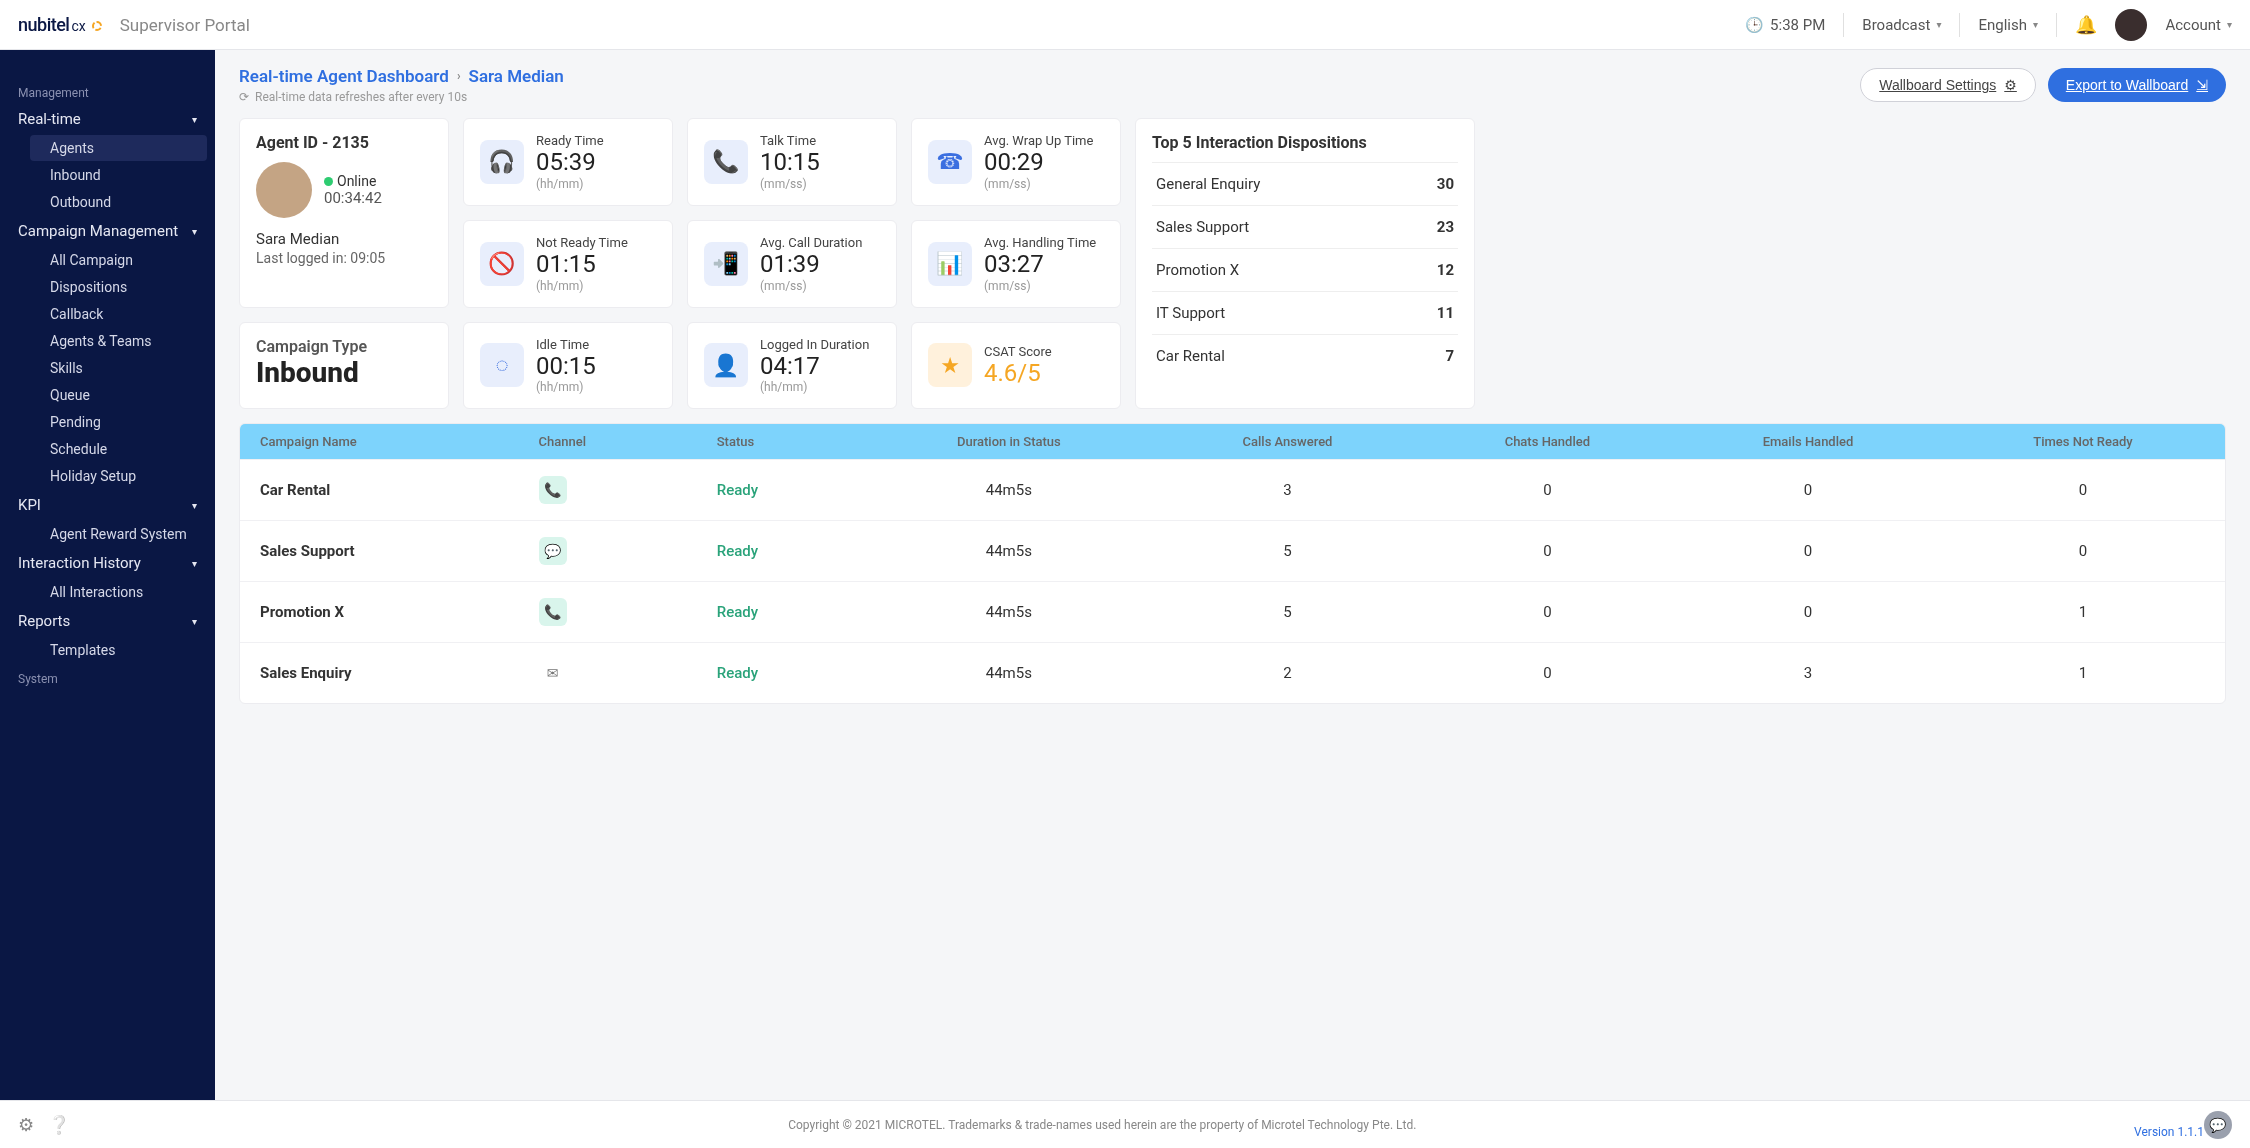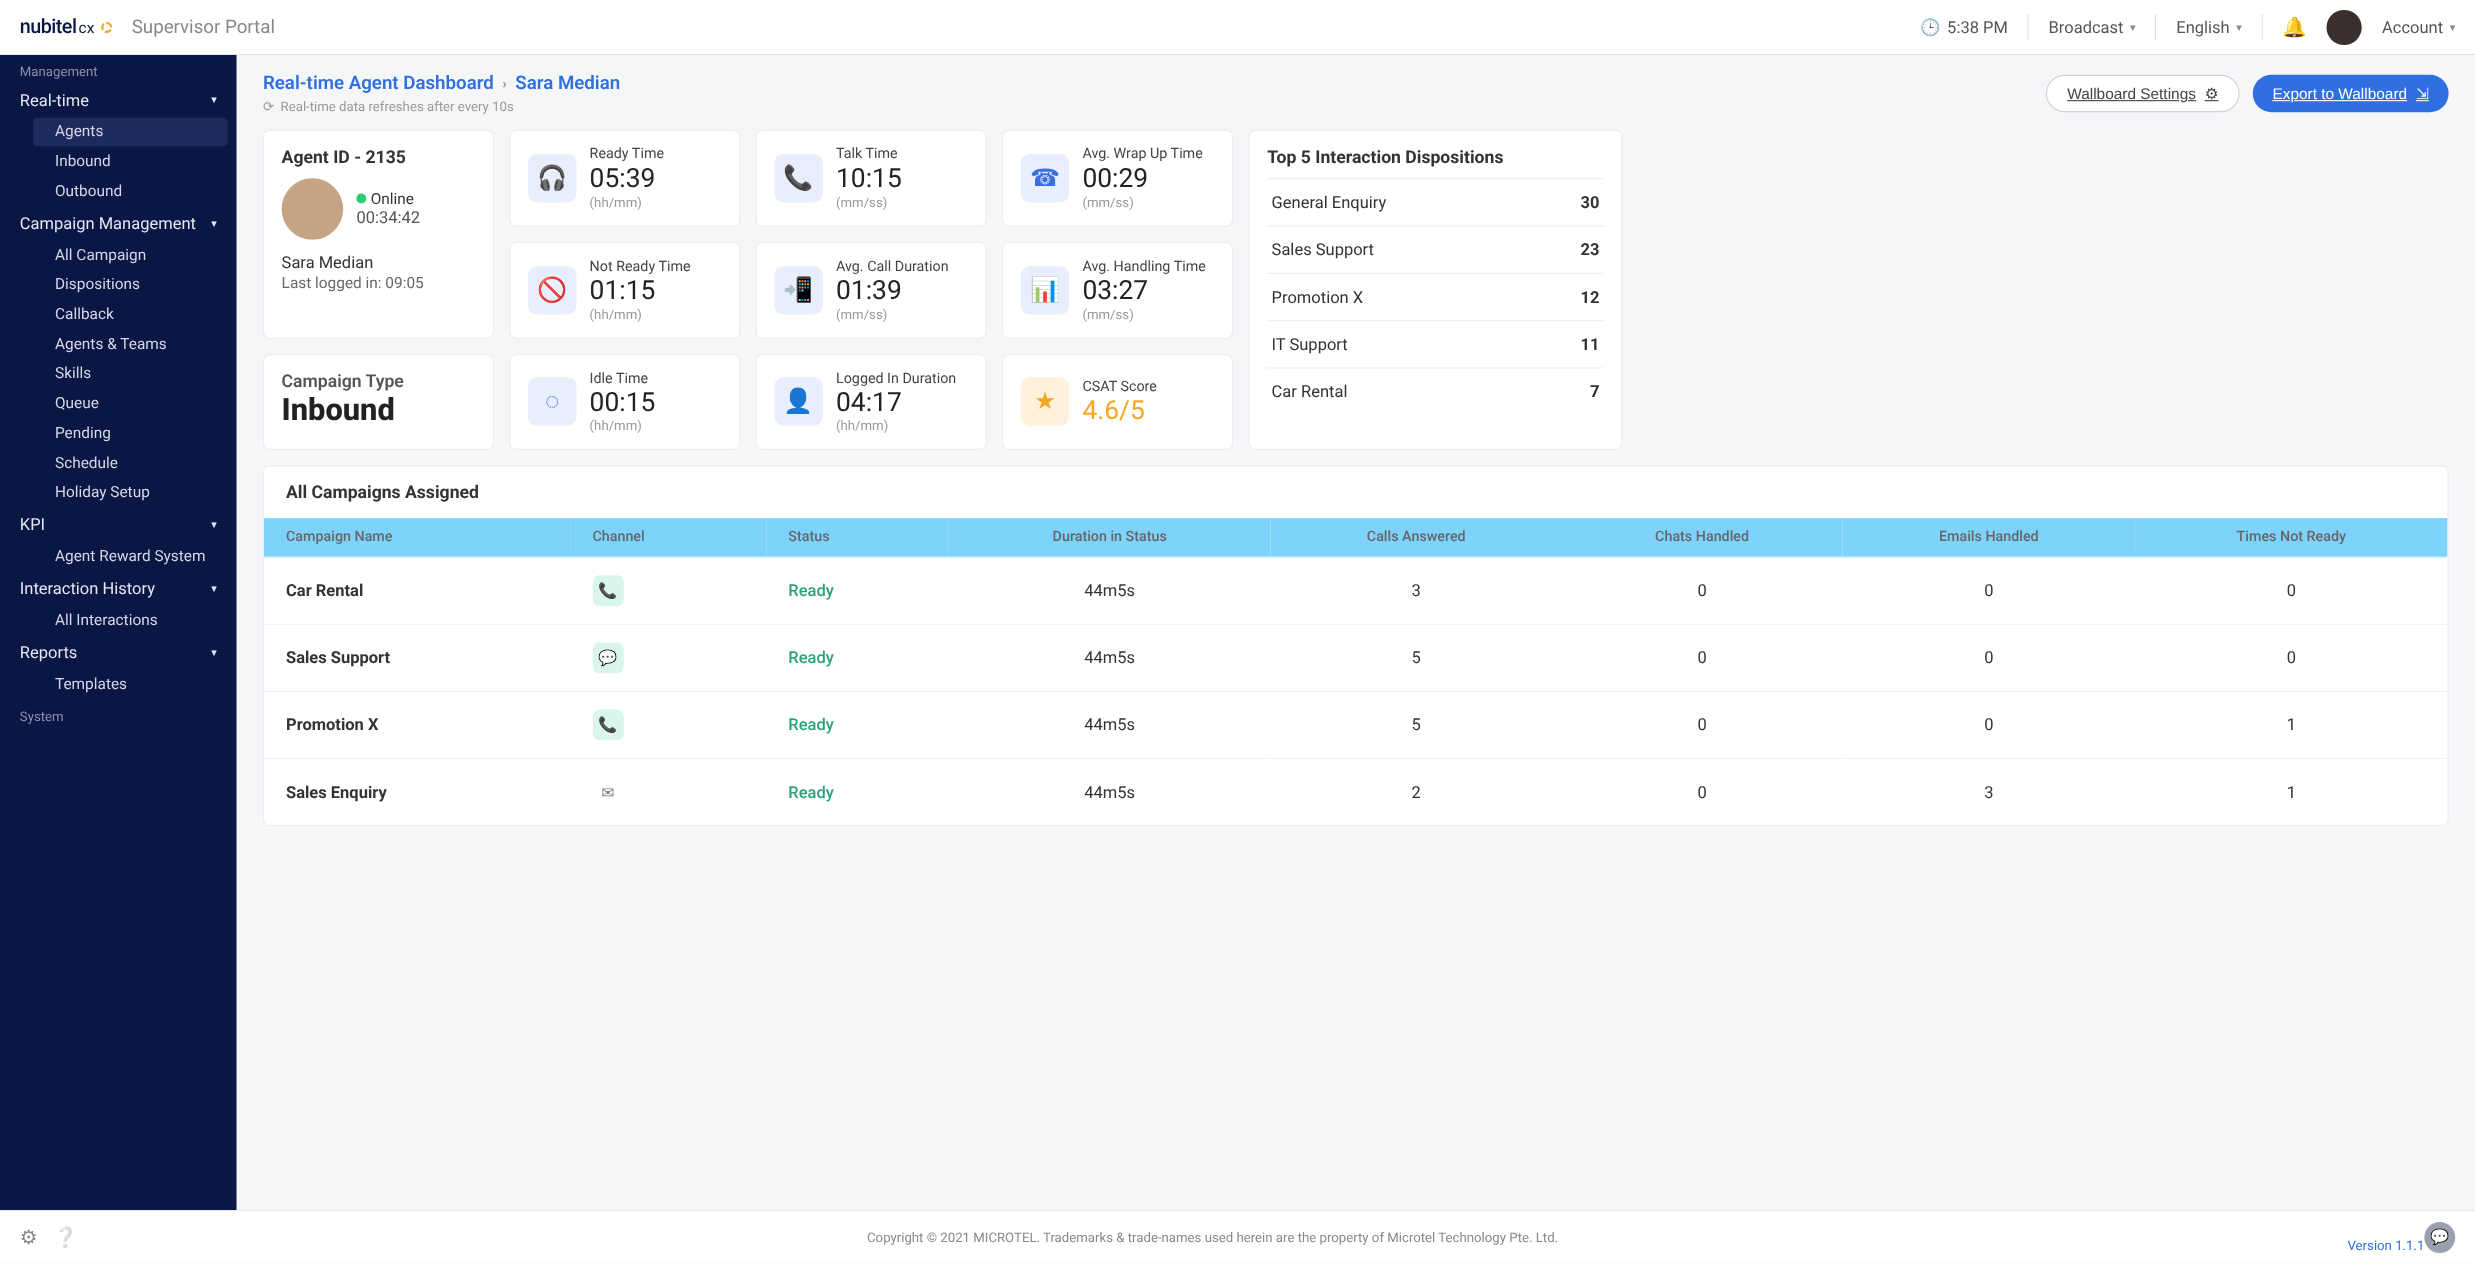--- a/index.html
+++ b/index.html
@@ -12,21 +12,21 @@
 .brand-dot { width: 10px; height: 10px; border-radius: 50%; border: 2px dashed #f5a623; display: inline-block; }
 .portal-name { margin-left: 18px; color: #888; font-size: 17px; }
 .topbar-right { margin-left: auto; display: flex; align-items: center; gap: 18px; color: #555; }
 .top-item { display: flex; align-items: center; gap: 6px; cursor: pointer; font-size: 15px; }
 .divider-v { width: 1px; height: 24px; background: #e0e0e0; }
 .avatar-sm { width: 32px; height: 32px; border-radius: 50%; background: #3a2e2e; display: inline-block; }
 .caret { font-size: 10px; color: #888; }
 .notif-icon { font-size: 18px; color: #555; }
 
 .body-row { flex: 1; display: flex; overflow: hidden; }
-.sidebar { width: 215px; background: #0a1744; color: #ccd; display: flex; flex-direction: column; padding-top: 0; }
+.sidebar { width: 215px; background: #0a1744; color: #ccd; display: flex; flex-direction: column; padding-top: 28px; }
 .side-section { font-size: 12px; color: #8a90b0; padding: 8px 18px 4px; }
 .side-parent { display: flex; align-items: center; justify-content: space-between; padding: 6px 18px; font-size: 15px; cursor: pointer; color: #e5e7f2; }
 .side-parent .caret2 { font-size: 10px; }
 .side-children { padding-left: 18px; }
 .side-item { padding: 5px 18px 5px 20px; font-size: 14px; color: #d5d8e8; cursor: pointer; border-radius: 4px; margin: 1px 8px 1px 12px; }
 .side-item.active { background: #1e2a5c; }
 .side-spacer { flex: 1; }
 
 .main { flex: 1; overflow: auto; padding: 16px 24px; }
 .breadcrumb-row { display: flex; align-items: center; justify-content: space-between; }
@@ -321,21 +321,20 @@
         <div class="card metric-card">
           <div class="metric-icon ic-orange">★</div>
           <div class="metric-body">
             <div class="m-label">CSAT Score</div>
             <div class="m-value orange">4.6/5</div>
           </div>
         </div>
       </div>
 
       <div class="campaigns-card">
-        <div class="cc-title">All Campaigns Assigned</div>
         <table>
           <thead>
             <tr>
               <th>Campaign Name</th>
               <th>Channel</th>
               <th>Status</th>
               <th class="center">Duration in Status</th>
               <th class="center">Calls Answered</th>
               <th class="center">Chats Handled</th>
               <th class="center">Emails Handled</th>

